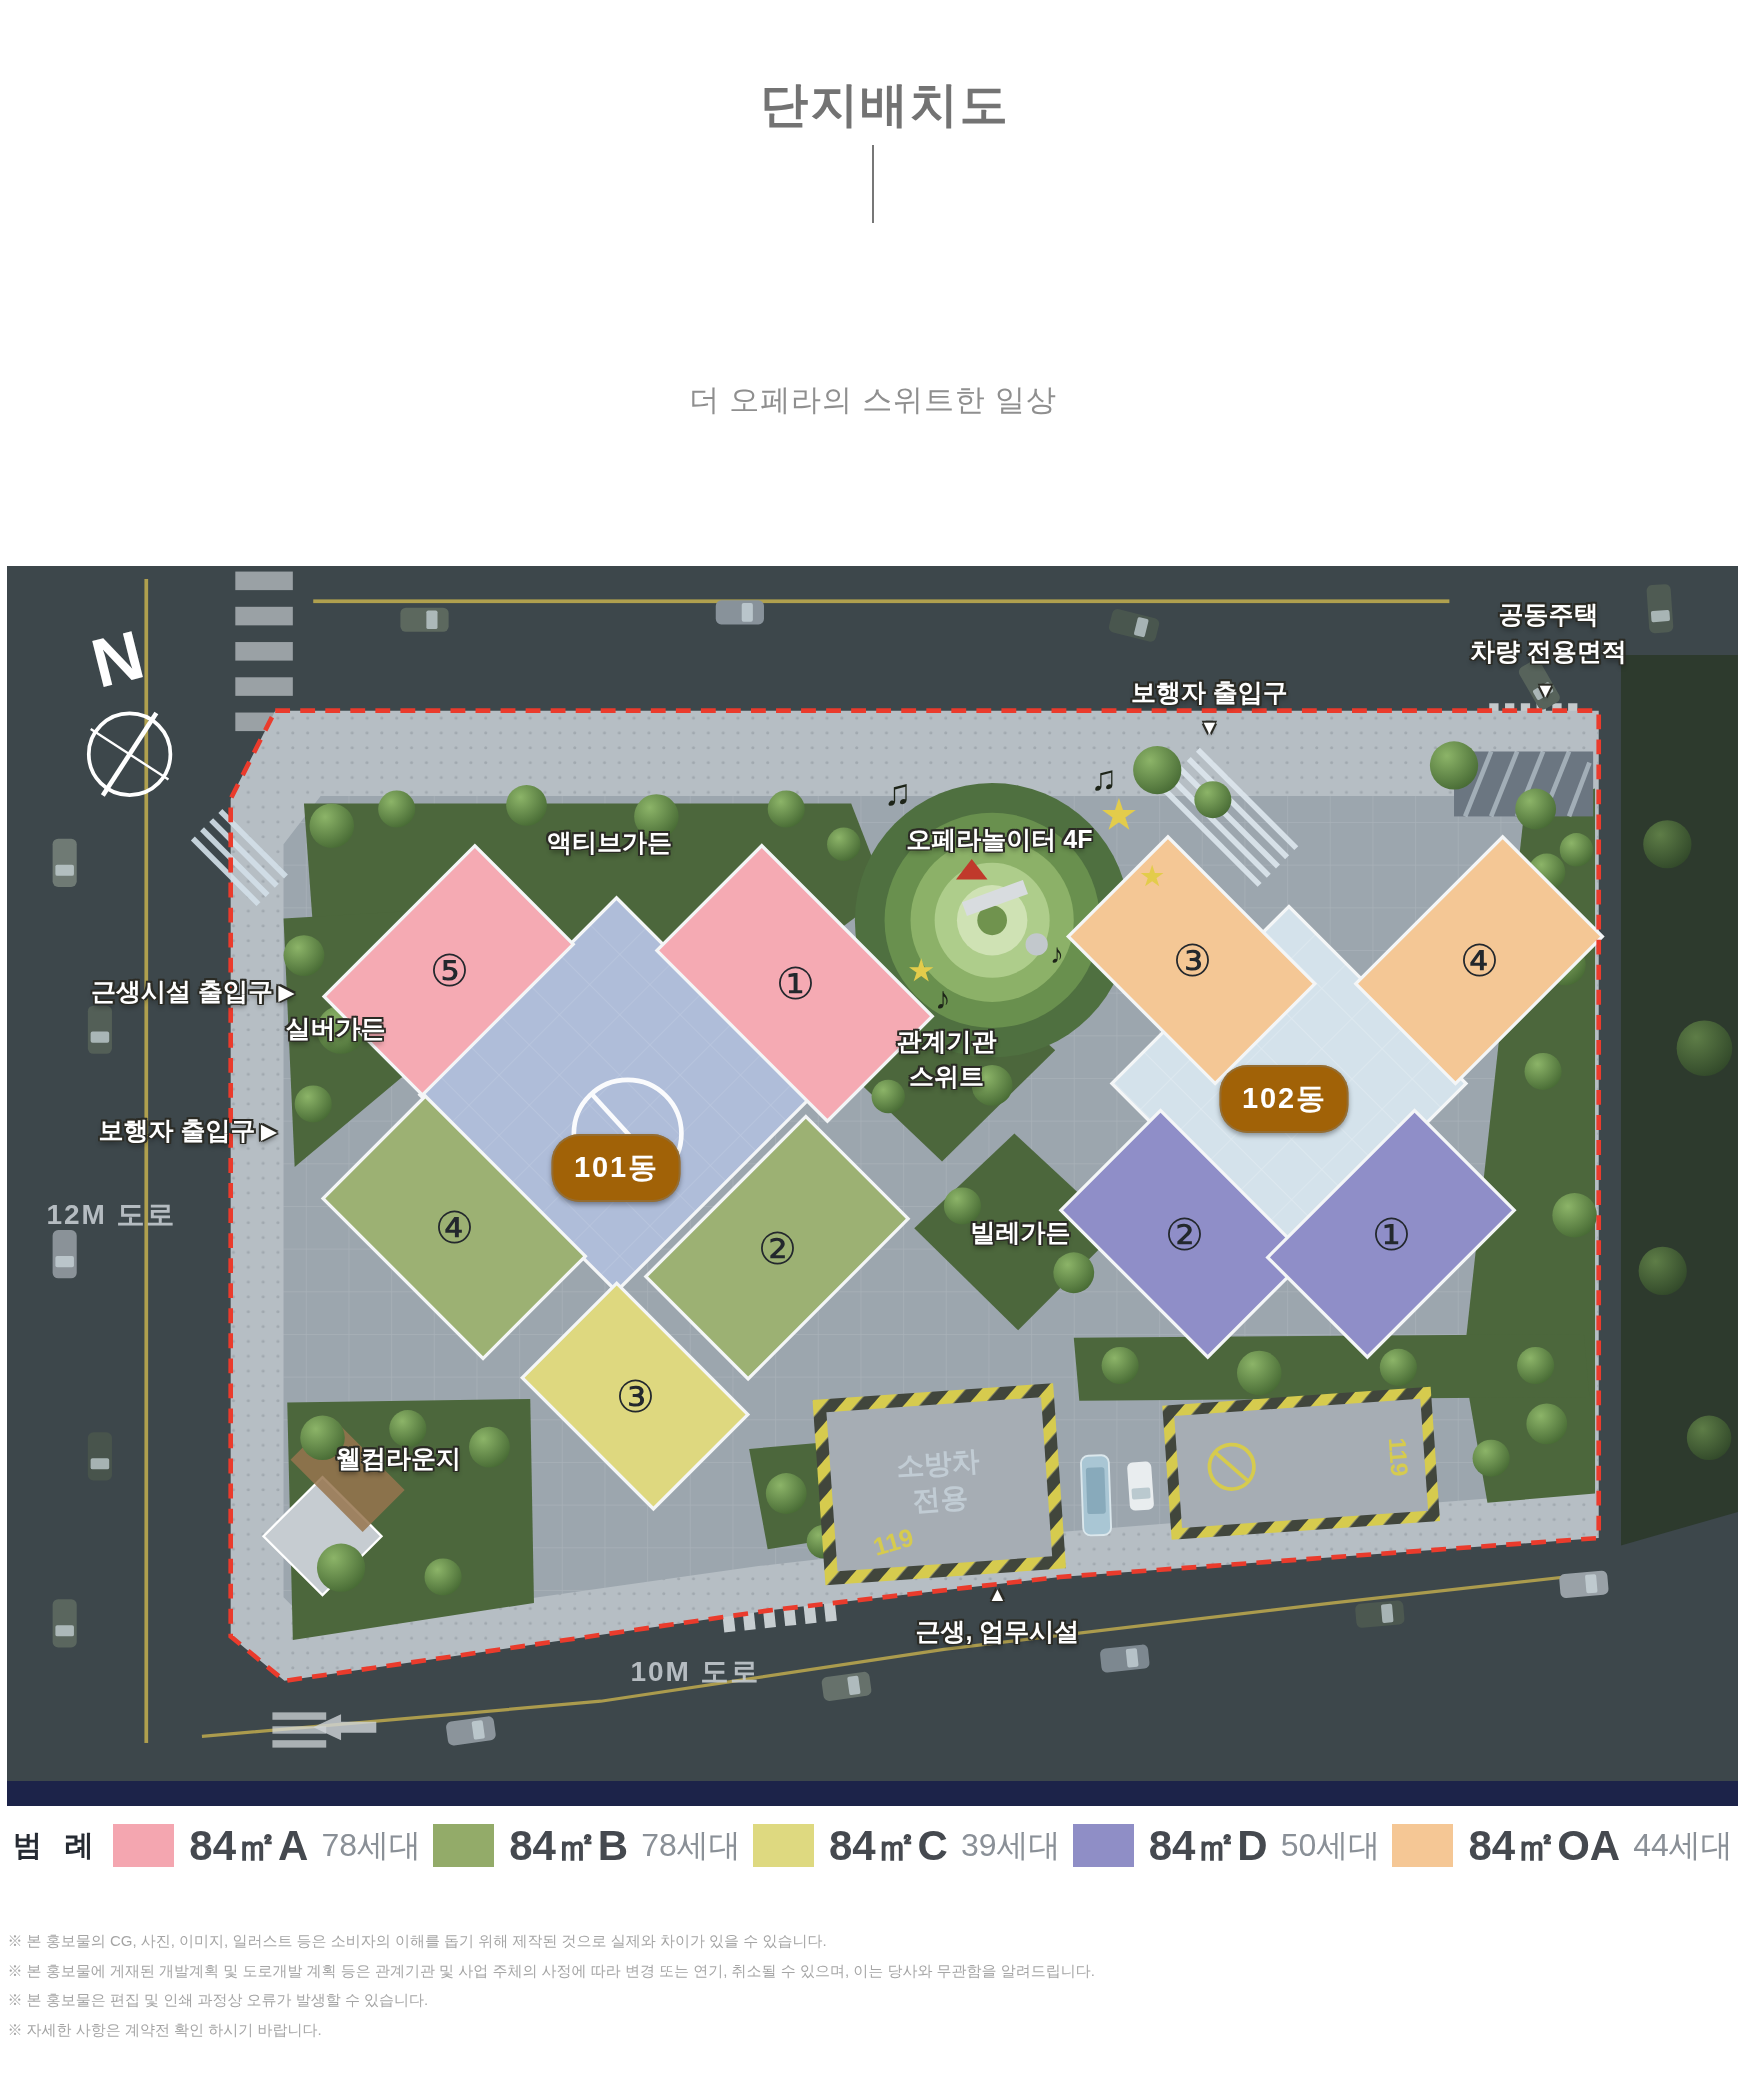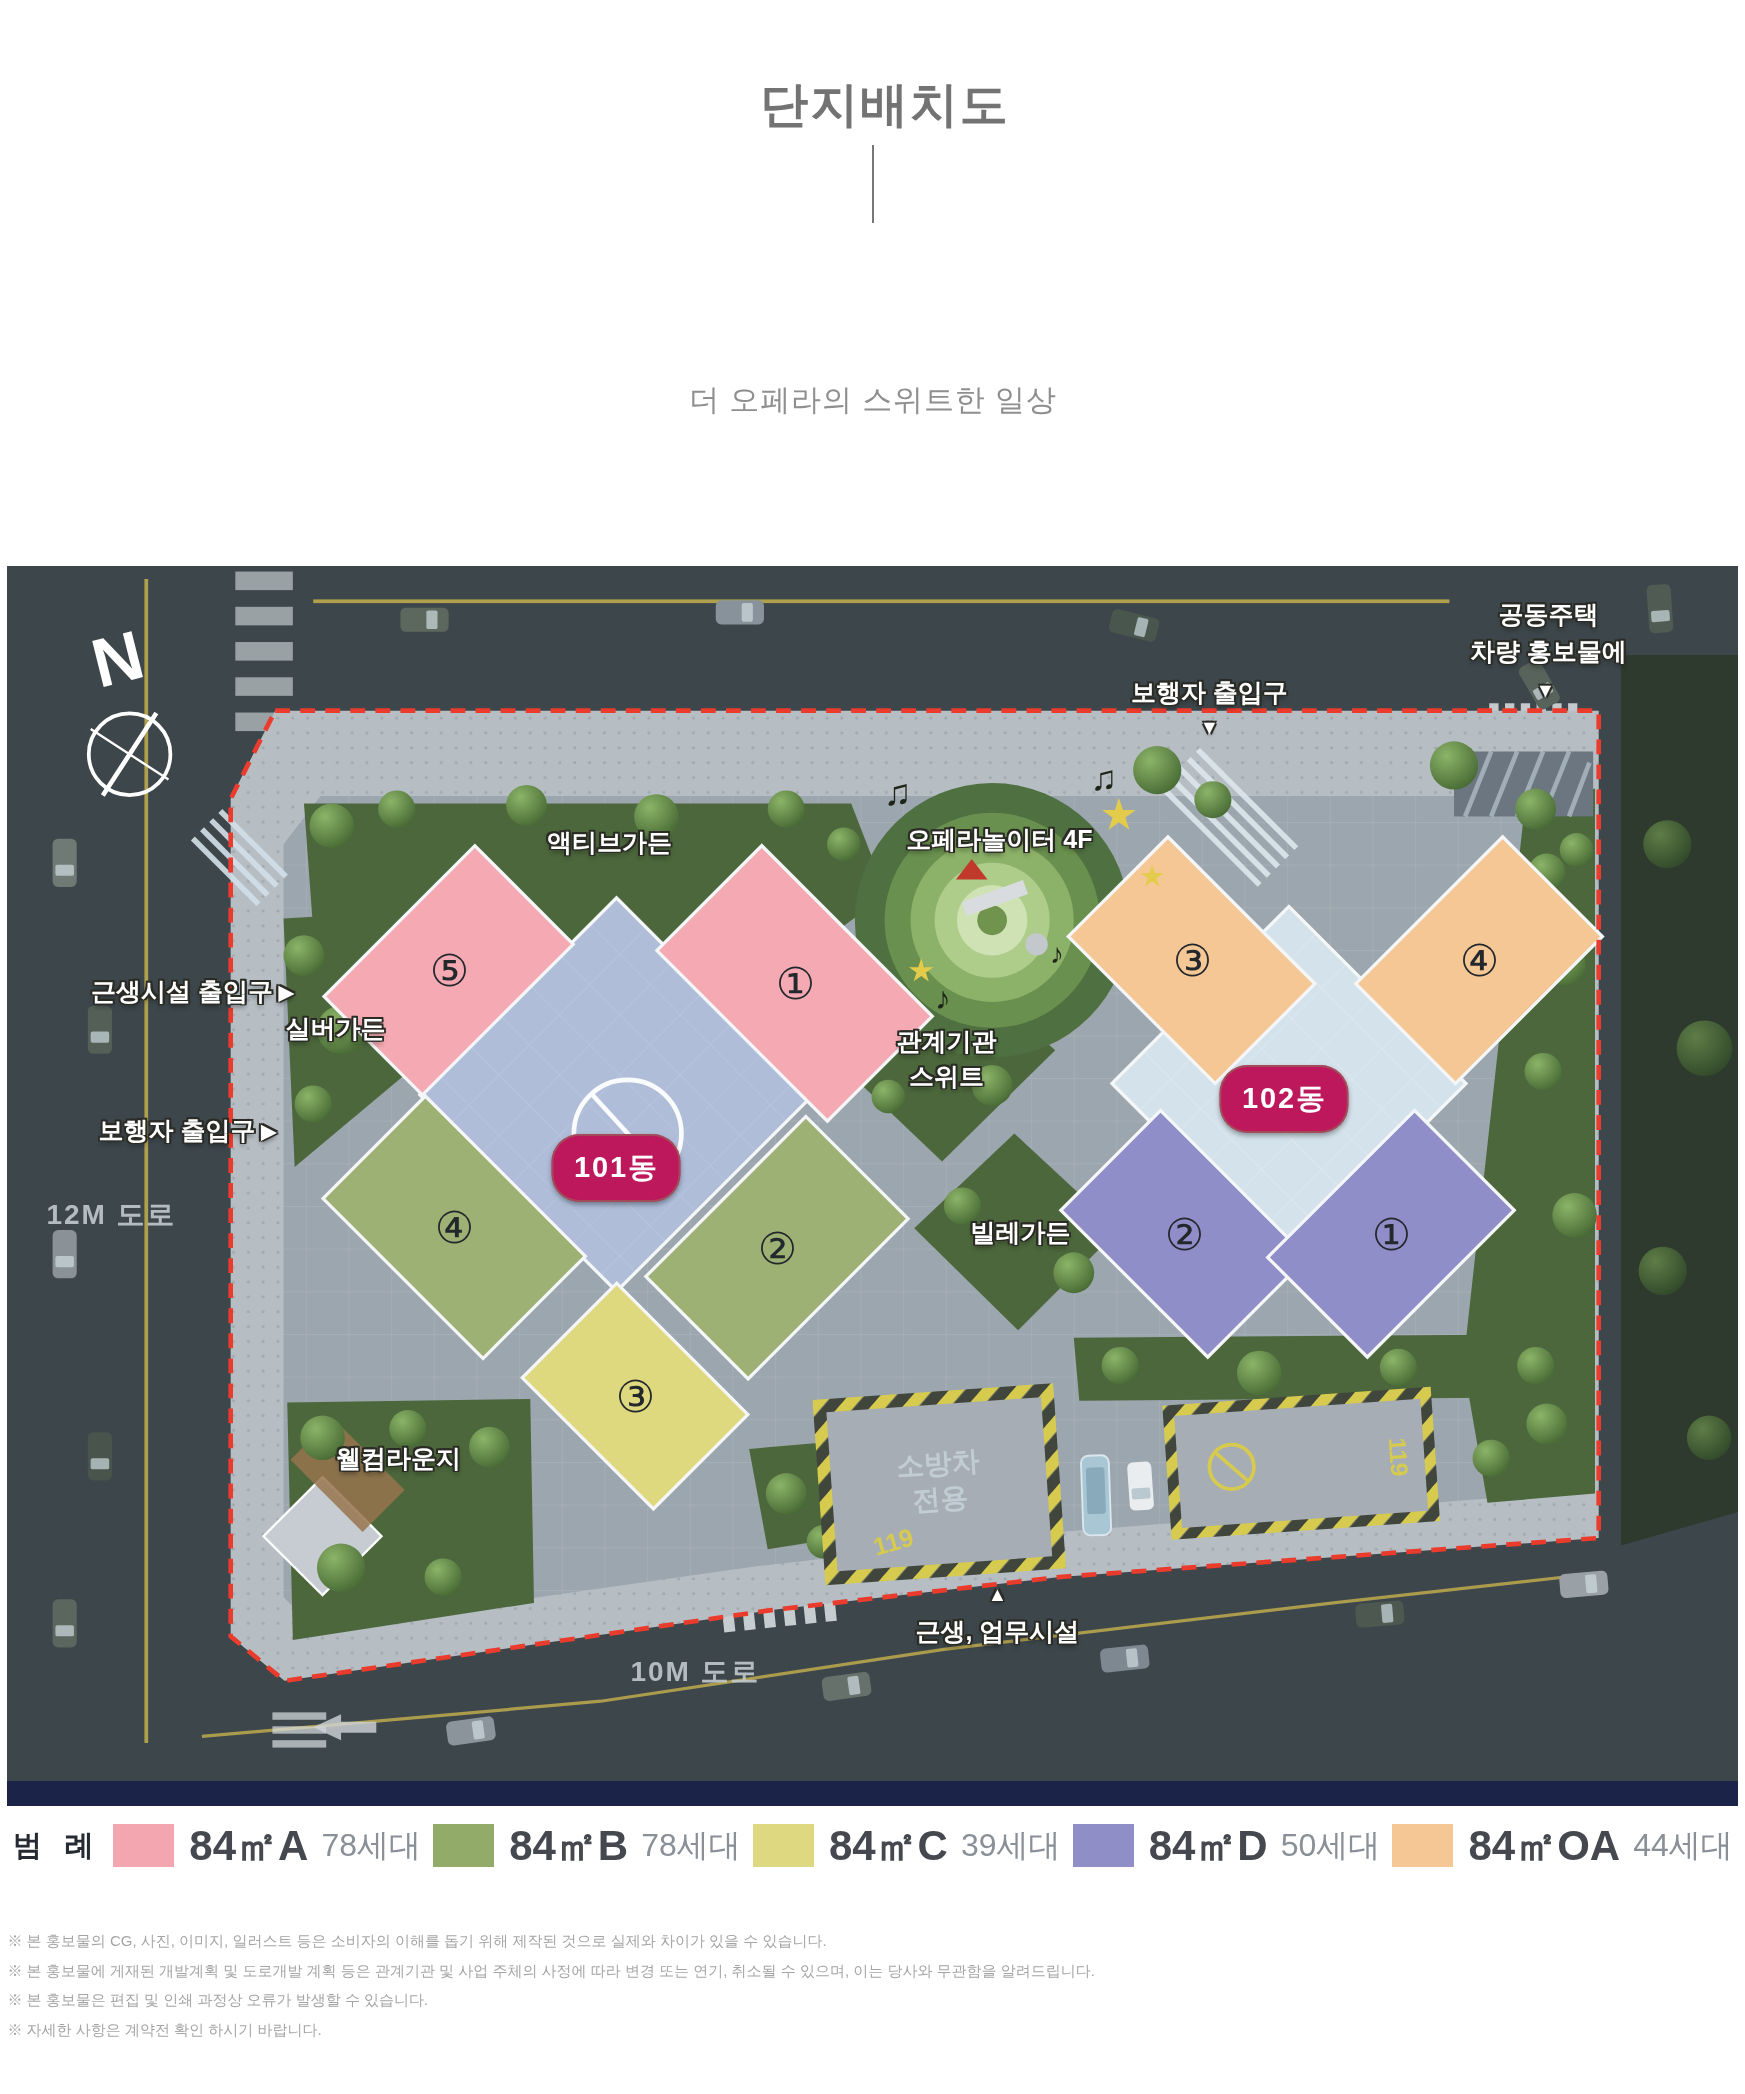--- a/index.html
+++ b/index.html
@@ -18,21 +18,21 @@
   .map svg{position:absolute;left:0;top:0;}
   .mlabel{position:absolute;transform:translate(-50%,-50%);color:#fff;font-weight:700;font-size:25px;
           white-space:nowrap;z-index:5;
           text-shadow:-1.9px -1.9px 0 #2b2b25,1.9px -1.9px 0 #2b2b25,-1.9px 1.9px 0 #2b2b25,1.9px 1.9px 0 #2b2b25,
                       -1.9px 0 0 #2b2b25,1.9px 0 0 #2b2b25,0 -1.9px 0 #2b2b25,0 1.9px 0 #2b2b25,0 3.7px 5.6px rgba(0,0,0,.45);}
   .tri{position:absolute;transform:translate(-50%,-50%);color:#fff;font-size:19.5px;z-index:5;
        text-shadow:-1.9px -1.9px 0 #2b2b25,1.9px -1.9px 0 #2b2b25,-1.9px 1.9px 0 #2b2b25,1.9px 1.9px 0 #2b2b25,0 2.8px 3.7px rgba(0,0,0,.4);}
   .tri-r{font-size:19.5px;vertical-align:0.9px;margin-left:5.6px;}
   .rlabel{position:absolute;transform:translate(-50%,-50%);color:#c3c9ce;font-weight:700;font-size:28px;
           white-space:nowrap;opacity:.9;letter-spacing:1.9px;z-index:5;}
-  .dong{position:absolute;transform:translate(-50%,-50%);background:#be185d;color:#fff;font-size:29px;
+  .dong{position:absolute;transform:translate(-50%,-50%);background:#a16207;color:#fff;font-size:29px;
         font-weight:700;padding:14px 22px;border-radius:28px;letter-spacing:1.9px;z-index:6;
         box-shadow:inset 0 0 0 1.9px rgba(140,118,84,.55),0 2.8px 5.6px rgba(0,0,0,.35);white-space:nowrap;}
   .unit{position:absolute;transform:translate(-50%,-50%);font-size:44px;color:#23282d;z-index:4;font-weight:400;}
   
   .navybar{position:absolute;left:7.4px;top:1781px;width:1731px;height:25px;background:#1c2349;}
   .legend{position:absolute;left:7.4px;top:1816px;width:1731px;height:59px;display:flex;align-items:center;
           justify-content:space-between;padding:0 5.6px;box-sizing:border-box;}
   .ltitle{font-size:29px;font-weight:800;color:#262b33;letter-spacing:7.4px;white-space:nowrap;}
   .litem{display:flex;align-items:center;white-space:nowrap;}
   .sw{width:61px;height:43px;margin-right:15px;}
@@ -356,21 +356,21 @@
         <text x="1180" y="282" font-size="42" fill="#e3cc4b">★</text>
         <text x="1222" y="344" font-size="28" fill="#e3cc4b">★</text>
         <text x="972" y="446" font-size="30" fill="#e3cc4b">★</text>
       </g>
     </svg>
 
     <div class="mlabel" style="left:1202px;top:126px;"><span>보행자 출입구</span></div>
     <div class="tri" style="left:1202px;top:161px;">▼</div>
 
     <div class="mlabel" style="left:1541px;top:48px;"><span>공동주택</span></div>
-    <div class="mlabel" style="left:1541px;top:85px;"><span>차량 홍보물에</span></div>
+    <div class="mlabel" style="left:1541px;top:85px;"><span>차량 전용면적</span></div>
     <div class="tri" style="left:1538px;top:124px;">▼</div>
 
     <div class="mlabel" style="left:185px;top:425px;"><span>근생시설 출입구</span><span class="tri-r">▶</span></div>
     <div class="mlabel" style="left:328px;top:462px;"><span>실버가든</span></div>
     <div class="mlabel" style="left:180px;top:564px;"><span>보행자 출입구</span><span class="tri-r">▶</span></div>
 
     <div class="rlabel" style="left:104px;top:649px;">12M 도로</div>
     <div class="rlabel" style="left:688px;top:1106px;">10M 도로</div>
 
     <div class="mlabel" style="left:602px;top:276px;">액티브가든</div>

